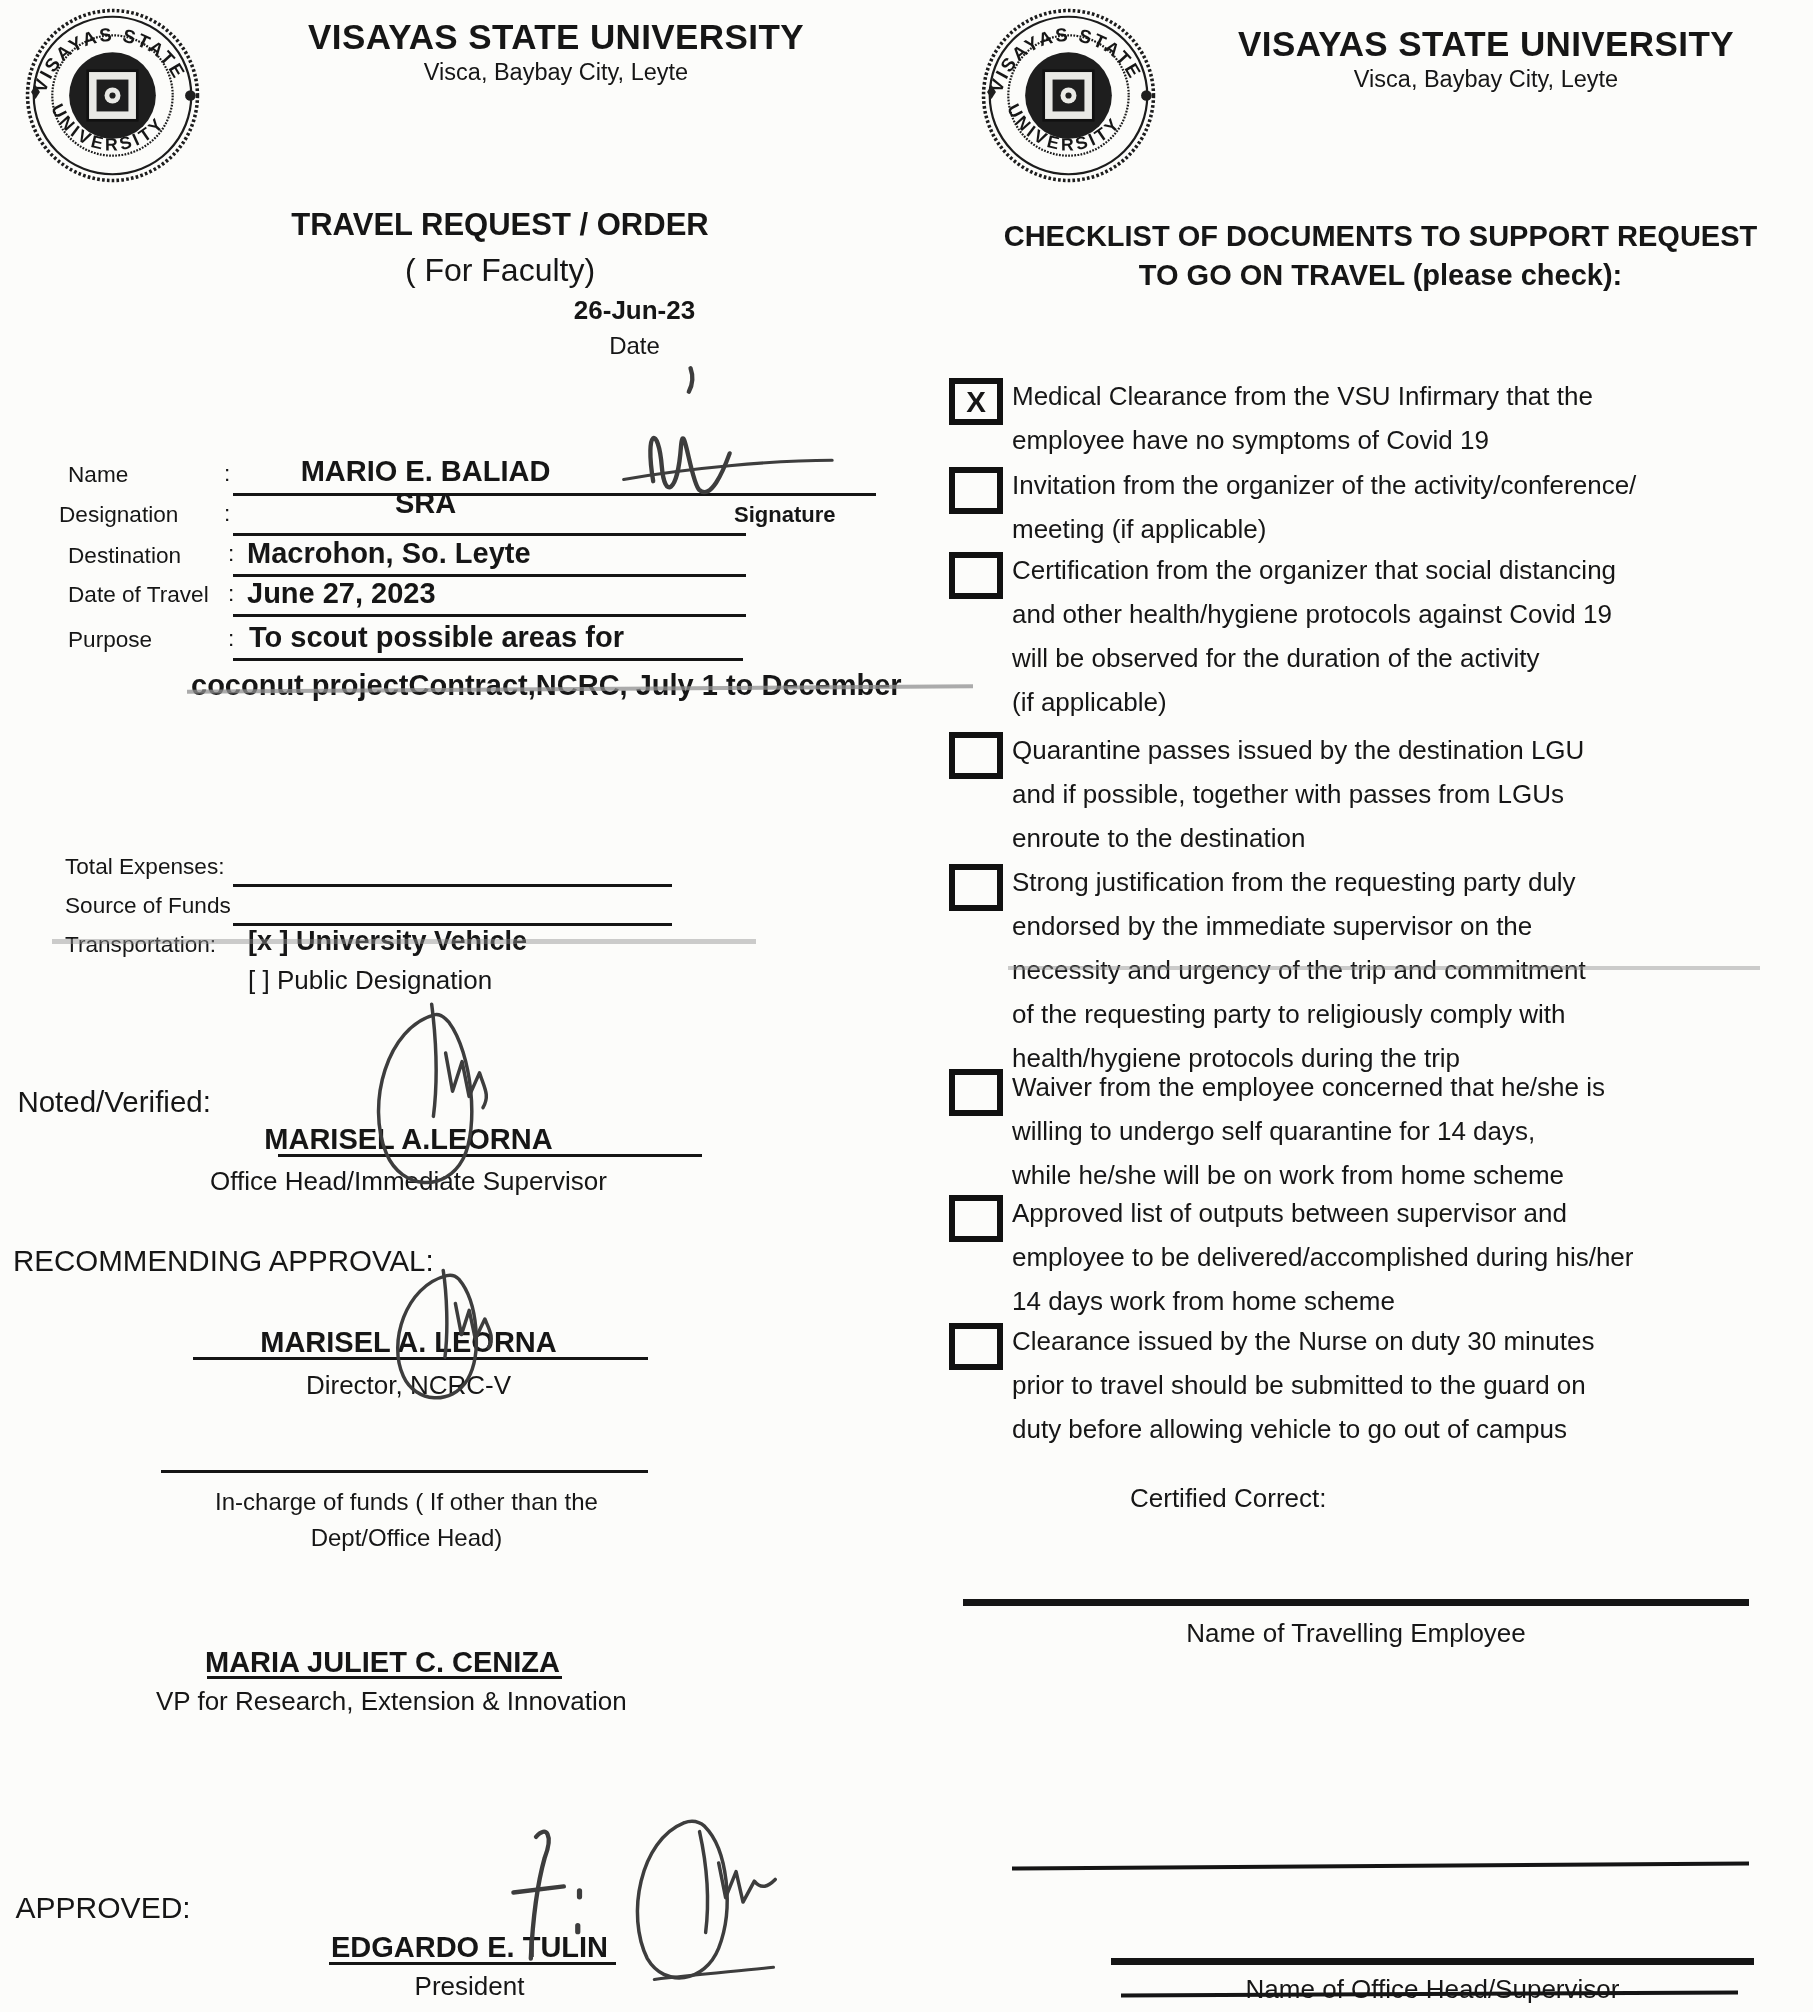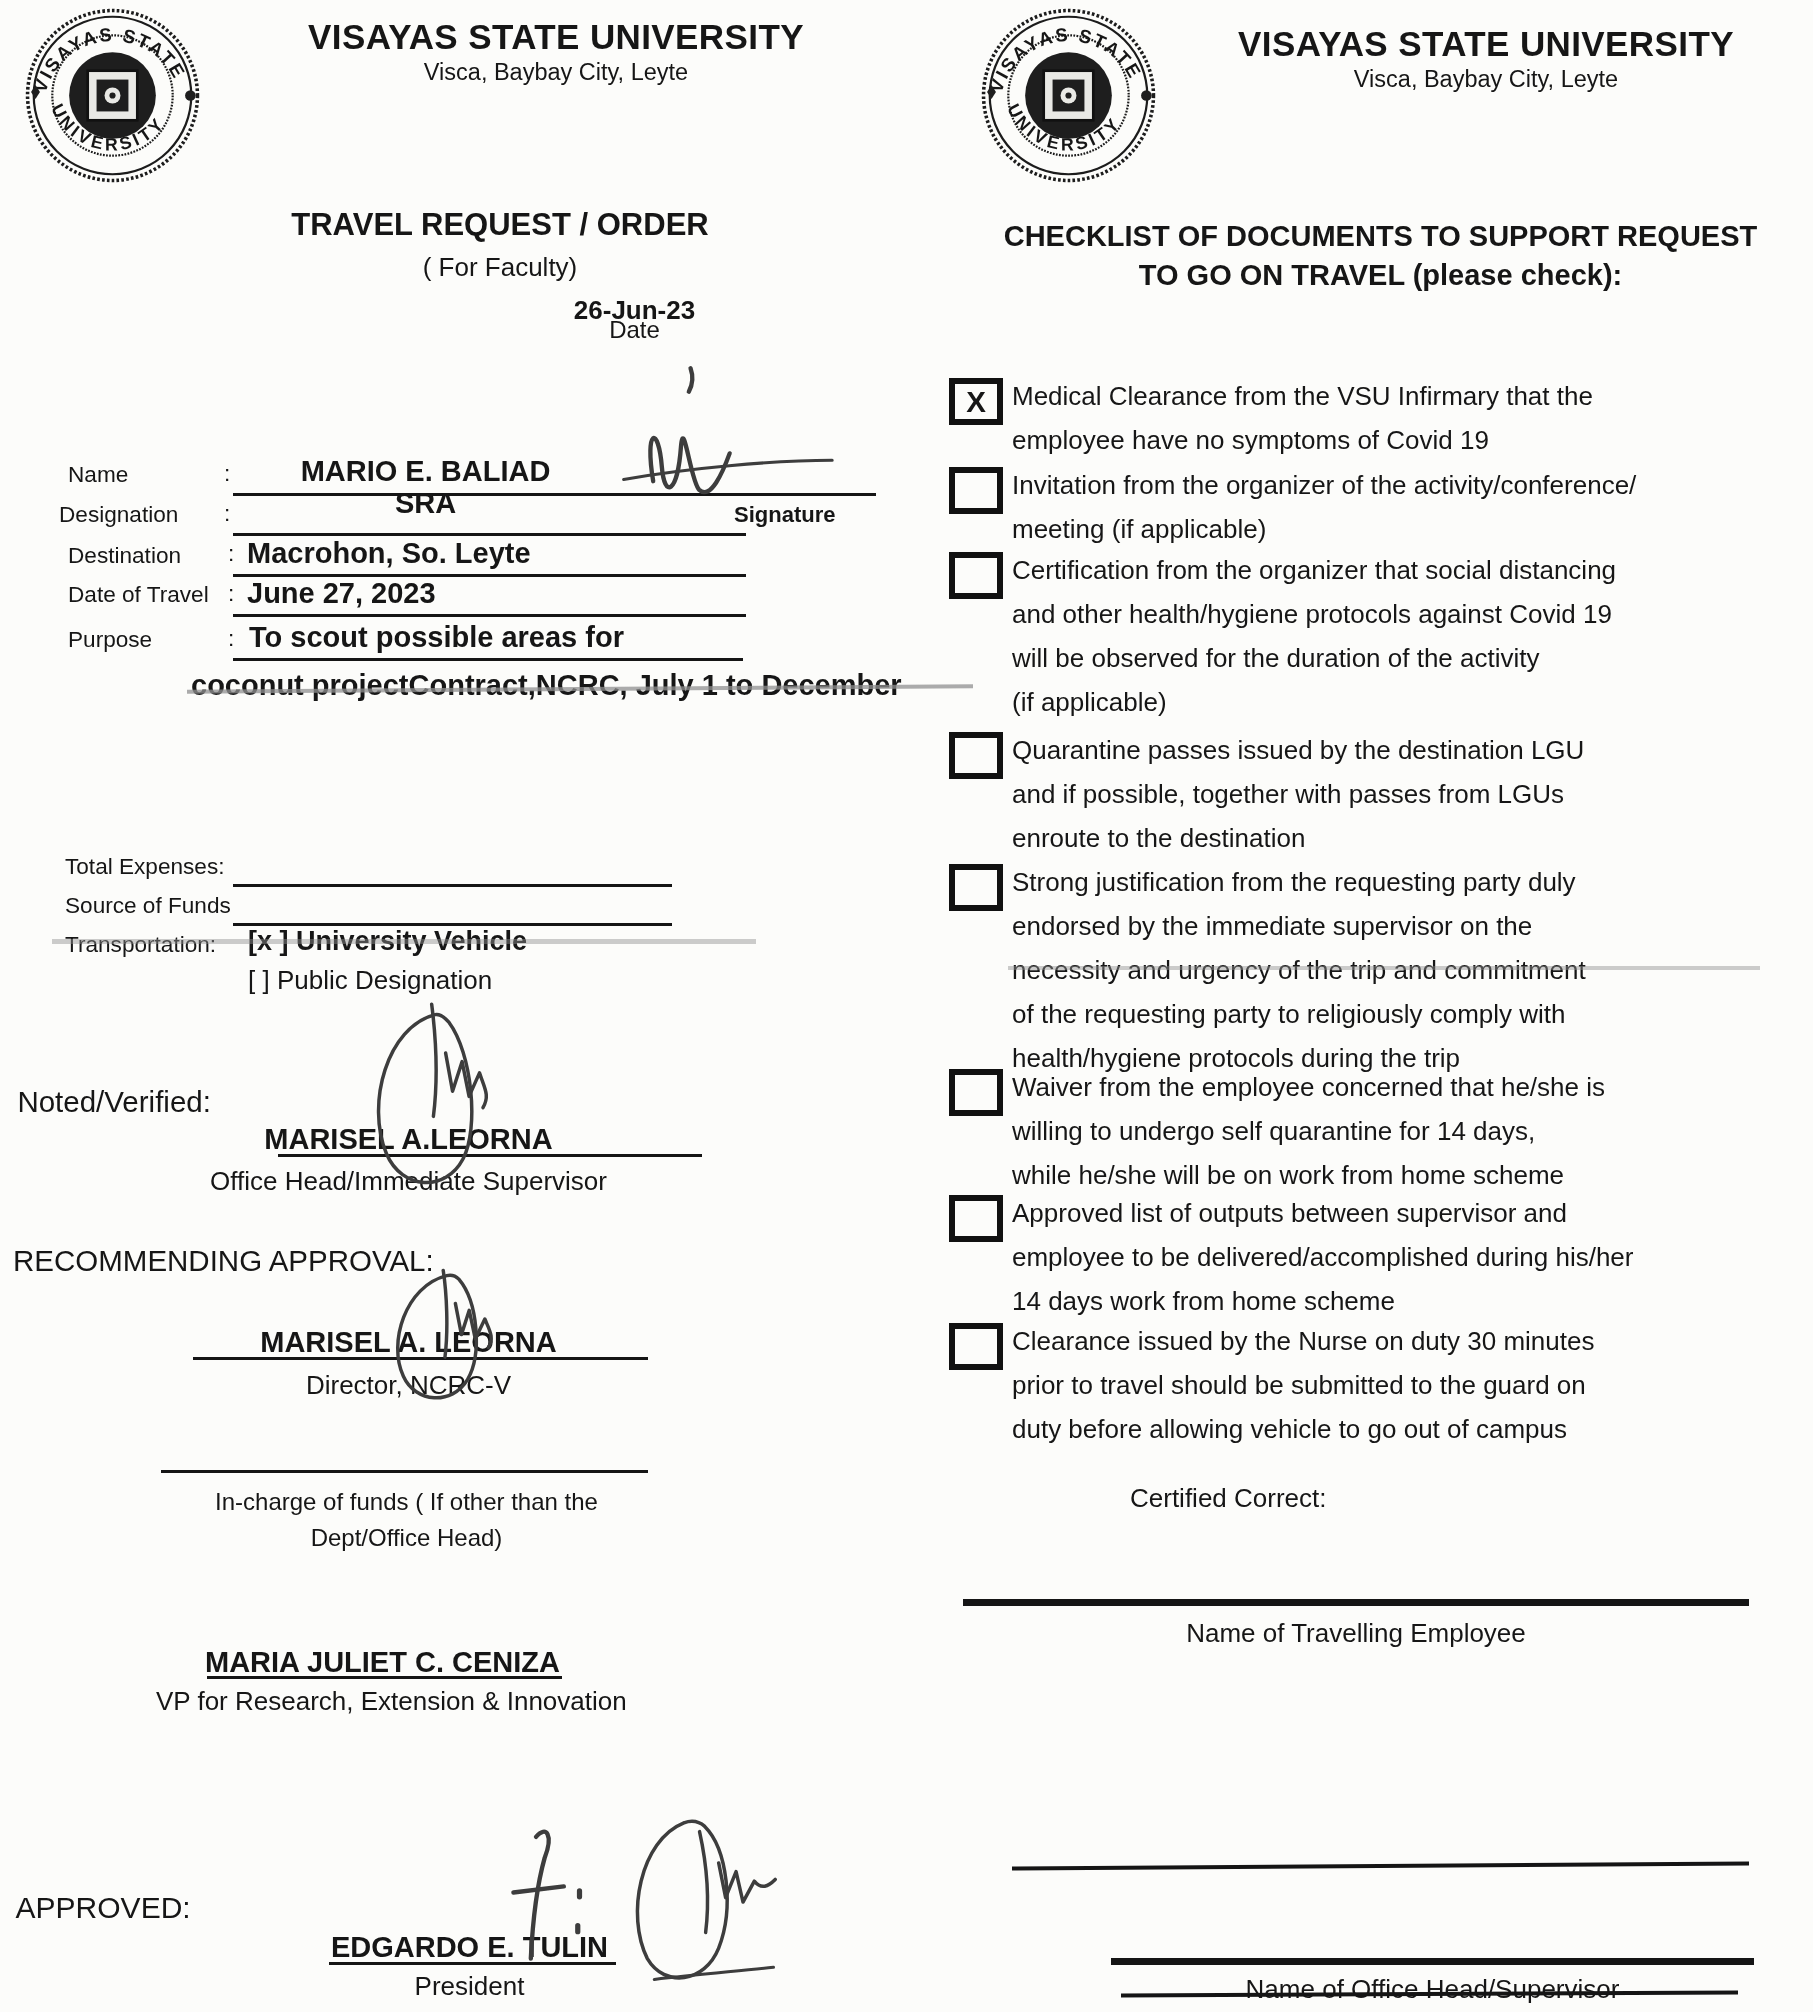--- a/index.html
+++ b/index.html
@@ -10,21 +10,21 @@
   }
   .abs{position:absolute;}
   .ctr{text-align:center;}
   .b{font-weight:400;}
   .rule{position:absolute; background:#151515; height:2.6px;}
   .rule.thick{height:7px;}
   .strike{position:absolute; background:#909090; height:3.5px; opacity:.75;}
   .univ-name{font-size:35px; font-weight:700; letter-spacing:0.4px; white-space:nowrap;}
   .univ-addr{font-size:23.5px; white-space:nowrap;}
   .form-title{font-size:31px; font-weight:700; white-space:nowrap;}
-  .form-sub{font-size:26px; white-space:nowrap;}
+  .form-sub{font-size:32px; white-space:nowrap;}
   .date-val{font-size:26px; font-weight:700;}
   .date-lab{font-size:24px;}
   .flabel{font-size:22.6px; white-space:nowrap;}
   .fcolon{font-size:22.6px;}
   .fvalue{font-size:29px; font-weight:700; white-space:nowrap;}
   .sig-label{font-size:22px; font-weight:700;}
   .sec-label{font-size:29.5px; white-space:nowrap;}
   .per-name{font-size:29px; font-weight:700; white-space:nowrap;}
   .per-title{font-size:26px; white-space:nowrap;}
   .small-note{font-size:24px; white-space:nowrap;}
@@ -65,21 +65,21 @@
     <path d="M 8 96 l 5 -8 5 8 -5 8 z" fill="#1e1e1e"></path>
     <circle cx="188" cy="100" r="6" fill="#1e1e1e"></circle>
   </svg>
 
   <div class="abs ctr univ-name" style="left:252px; top:17.4px; width:608px;">VISAYAS STATE UNIVERSITY</div>
   <div class="abs ctr univ-addr" style="left:252px; top:59px; width:608px;">Visca, Baybay City, Leyte</div>
 
   <div class="abs ctr form-title" style="left:196px; top:207px; width:608px;">TRAVEL REQUEST / ORDER</div>
   <div class="abs ctr form-sub" style="left:196px; top:252px; width:608px;">( For Faculty)</div>
   <div class="abs ctr date-val" style="left:504px; top:295px; width:261px;">26-Jun-23</div>
-  <div class="abs ctr date-lab" style="left:504px; top:316px; width:261px;">Date</div>
+  <div class="abs ctr date-lab" style="left:504px; top:332px; width:261px;">Date</div>
 
   <div class="abs flabel" style="left:68px; top:462px;">Name</div>
   <div class="abs fcolon" style="left:224px; top:461px;">:</div>
   <div class="abs ctr fvalue" style="left:217px; top:455px; width:417px;">MARIO E. BALIAD</div>
   <div class="rule" style="left:233px; top:493px; width:643px;"></div>
   <div class="abs sig-label" style="left:734px; top:502px;">Signature</div>
 
   <div class="abs flabel" style="left:59px; top:502px;">Designation</div>
   <div class="abs fcolon" style="left:224px; top:501px;">:</div>
   <div class="abs ctr fvalue" style="left:217px; top:487px; width:417px;">SRA</div>

